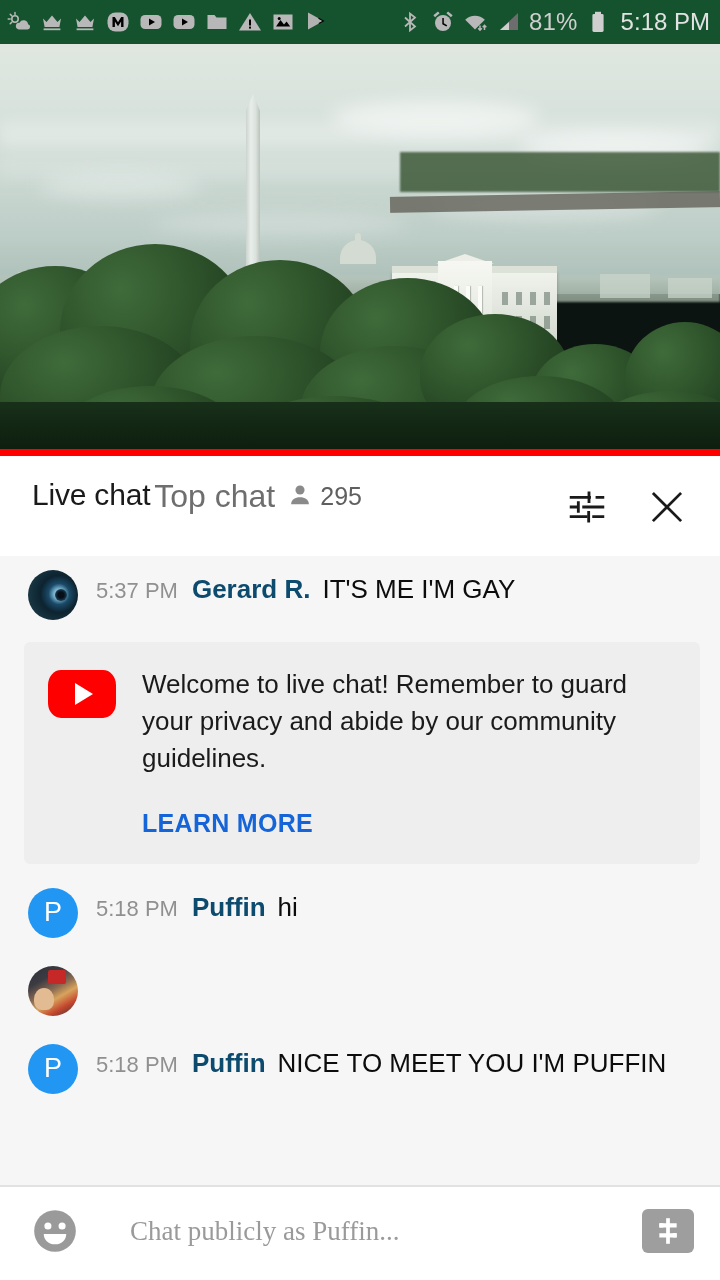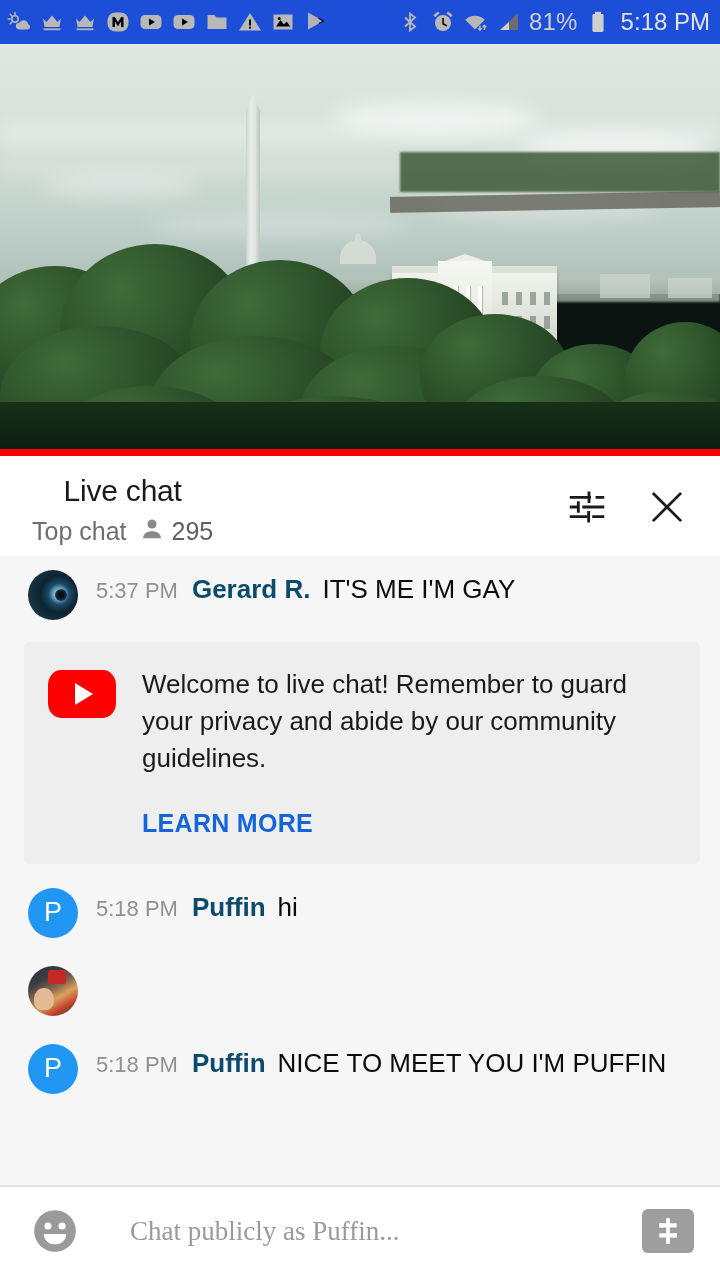--- a/index.html
+++ b/index.html
@@ -5,21 +5,21 @@
   * { box-sizing: border-box; margin: 0; padding: 0; }
   html, body {
     width: 720px; height: 1280px;
     font-family: "Liberation Sans", sans-serif;
     background: #fff; overflow: hidden;
   }
 
   
   .statusbar {
     height: 44px; width: 100%;
-    background: #1d4ed8; color: #b8b8b8;
+    background: #14532d; color: #b8b8b8;
     display: flex; align-items: center;
     padding: 0 10px 0 6px;
   }
   .sb-left { display: flex; align-items: center; gap: 7px; flex: 1; }
   .sb-right { display: flex; align-items: center; gap: 7px; }
   .sb-icon { width: 26px; height: 26px; display: flex; align-items: center; justify-content: center; }
   .sb-icon svg { display: block; }
   .sb-text { font-size: 24px; color: #cfcfcf; letter-spacing: 0.2px; font-weight: 400; }
   .sb-time { font-size: 24px; color: #e2e2e2; margin-left: 3px; }
 
@@ -110,24 +110,24 @@
     position: absolute; left: 0; bottom: 0; width: 100%; height: 7px;
     background: #ff0000;
   }
 
   
   .chat-header {
     background: #fff; padding: 18px 22px 14px 32px;
     display: flex; align-items: flex-start; justify-content: space-between;
     height: 100px;
   }
-  .ch-left { display: flex; flex-direction: column; gap: 4px; align-items: center; }
+  .ch-left { display: flex; flex-direction: row; gap: 4px; align-items: center; }
   .ch-title { font-size: 30px; color: #1a1a1a; font-weight: 400; letter-spacing: -0.2px; }
   .ch-sub { display: flex; align-items: center; gap: 12px; margin-top: 4px; }
-  .ch-subtext { font-size: 25px; color: #6e6e6e; font-weight: 400; }
+  .ch-subtext { font-size: 32px; color: #6e6e6e; font-weight: 400; }
   .ch-viewers { display: flex; align-items: center; gap: 7px; }
   .ch-count { font-size: 25px; color: #5f5f5f; }
   .ch-actions { display: flex; align-items: center; gap: 34px; padding-top: 10px; padding-right: 8px; }
   .ch-btn { width: 46px; height: 46px; display: flex; align-items: center; justify-content: center; cursor: pointer; }
 
   
   .chat-list {
     background: #f6f6f6; height: 629px;
     overflow: hidden; position: relative;
   }

